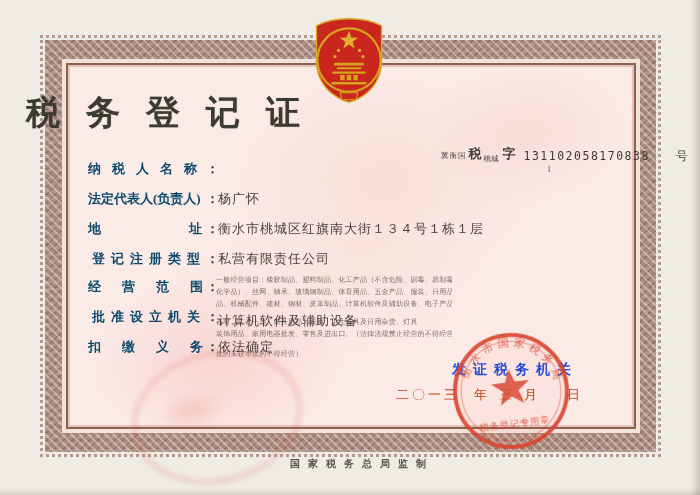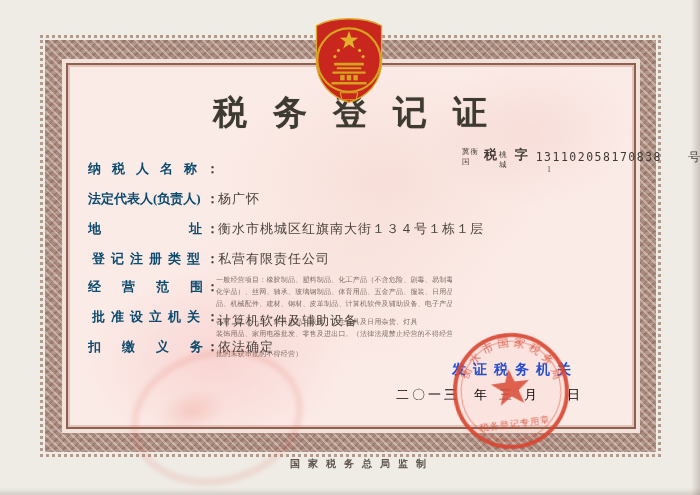--- a/index.html
+++ b/index.html
@@ -32,27 +32,27 @@
       radial-gradient(150px 110px at 82% 18%,rgba(240,192,186,.30),rgba(240,192,186,0) 70%),
       radial-gradient(260px 120px at 45% 62%,rgba(247,210,202,.28),rgba(247,210,202,0) 70%),
       #fbebe7;
     border:2px solid #8e6052;
     box-shadow:inset 0 0 0 2px rgba(200,150,135,.45), 0 0 0 4px #f3e2da;
   }
 
   .emblem{position:absolute;left:303px;top:17px;width:92px;height:88px;z-index:6;}
 
   .title{
-    position:absolute;left:0;right:0;top:90px;text-align:center;z-index:2;
+    position:absolute;left:0;right:0;top:90px;text-align:left;z-index:2;
     font-size:34px;font-weight:bold;color:#3c3a31;letter-spacing:26px;padding-left:26px;
     text-shadow:0 0 1px rgba(60,58,49,.4);
   }
 
   .serial{position:absolute;left:441px;top:147px;z-index:2;display:flex;align-items:center;color:#433c36;}
-  .serial .sm{font-size:7.5px;letter-spacing:1px;margin-left:21px;}
+  .serial .sm{font-size:7.5px;letter-spacing:1px;}
   .serial .big{font-size:13px;font-weight:bold;margin:0 2px;position:relative;top:-2px;}
   .serial .sub{font-size:7.5px;position:relative;top:3px;margin-right:2px;}
   .serial .num{font-family:"DejaVu Sans Mono","Liberation Mono",monospace;font-size:11.5px;letter-spacing:1.5px;margin-left:6px;color:#3e3934;}
   .serial .suffix{font-size:12px;margin-left:26px;}
   .serial-note{position:absolute;left:547px;top:165px;font-size:8px;color:#55504a;z-index:2;}
 
   .row{position:absolute;left:88px;display:flex;align-items:baseline;z-index:2;}
   .row .label{width:118px;flex:0 0 118px;overflow:hidden;white-space:nowrap;
     font-size:13px;font-weight:bold;color:#0c4a6e;}
   .row .colon{width:12px;flex:0 0 12px;font-size:13px;font-weight:bold;color:#322e29;}
@@ -63,21 +63,21 @@
   .ls6{letter-spacing:6px;text-align:right;}
   .ls21{letter-spacing:21px;}
   .value-duty{font-size:15px;font-weight:normal;letter-spacing:15px;color:#3b352d;position:relative;z-index:3;}
 
   .scope-line{position:absolute;left:216px;width:236px;font-size:7px;line-height:8px;
     color:#7f6f65;white-space:nowrap;overflow:hidden;z-index:1;letter-spacing:.2px;}
 
   .issuer-heading{position:absolute;left:452px;top:361px;z-index:4;
     font-size:14px;font-weight:bold;color:#1d4ed8;letter-spacing:7px;white-space:nowrap;}
   .date-row{position:absolute;left:396px;top:386px;z-index:4;display:flex;align-items:baseline;
-    font-size:13px;color:#000000;white-space:nowrap;}
+    font-size:13px;color:#c2410c;white-space:nowrap;}
   .date-row .y{letter-spacing:3px;}
   .date-row .u1{margin-left:14px;}
   .date-row .m{margin-left:12px;opacity:.55;}
   .date-row .u2{margin-left:12px;}
   .date-row .u3{margin-left:30px;}
 
   .seal{position:absolute;left:450px;top:330px;width:122px;height:122px;z-index:5;
     transform:rotate(-7deg);opacity:.9;filter:blur(.2px);}
 
   .faint-seal{position:absolute;left:130px;top:350px;width:160px;height:120px;z-index:1;

